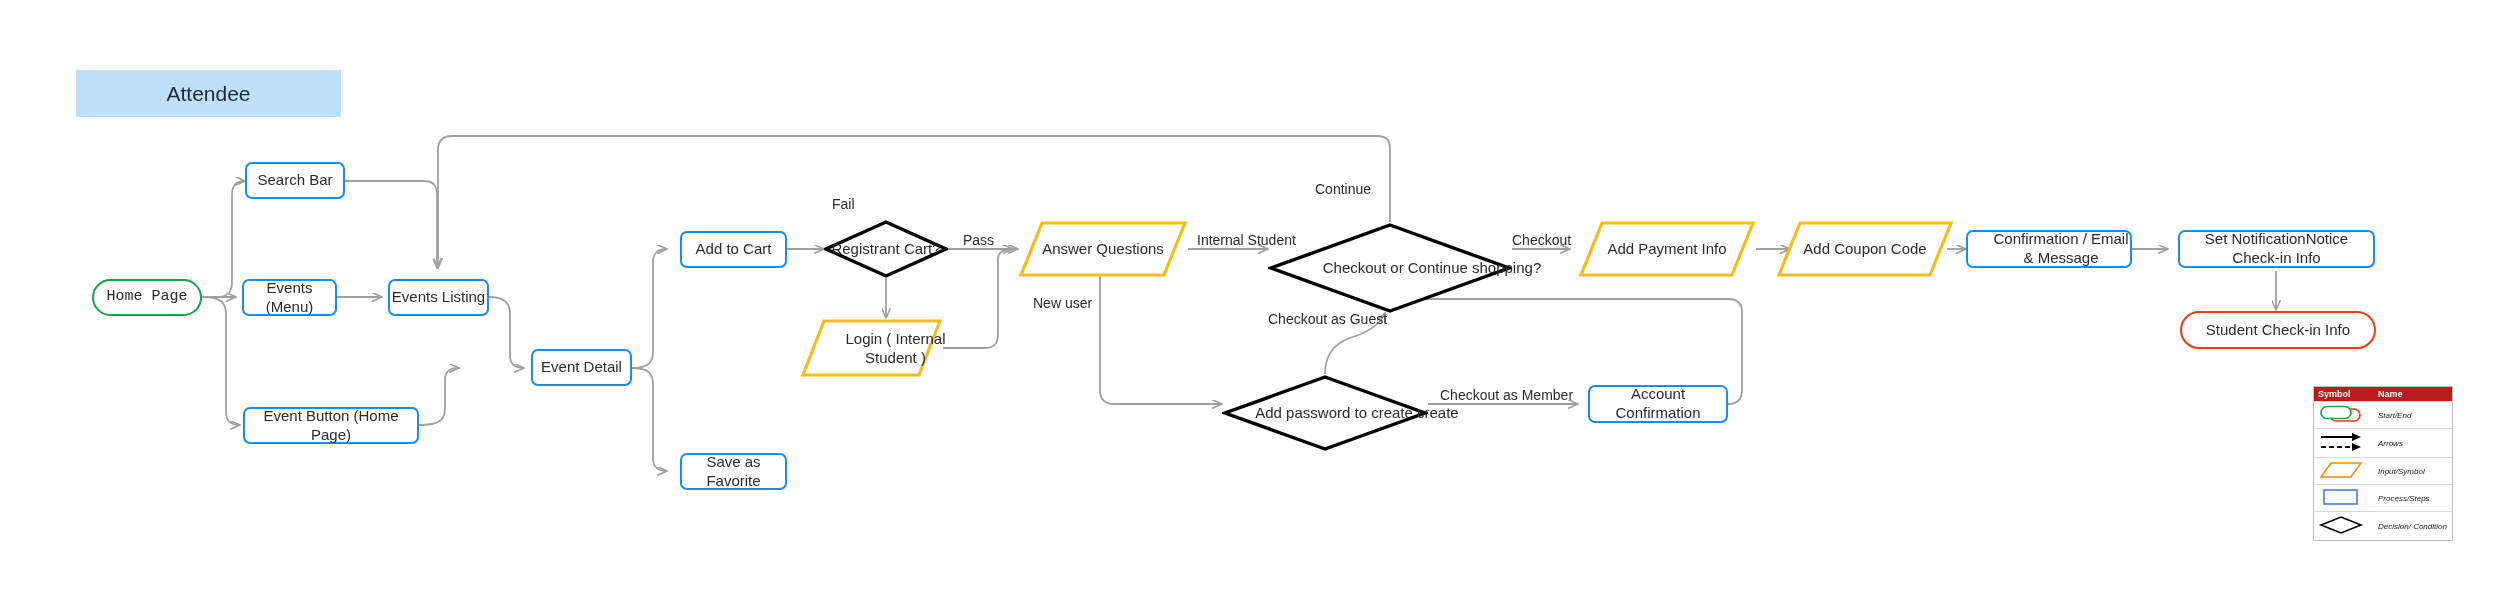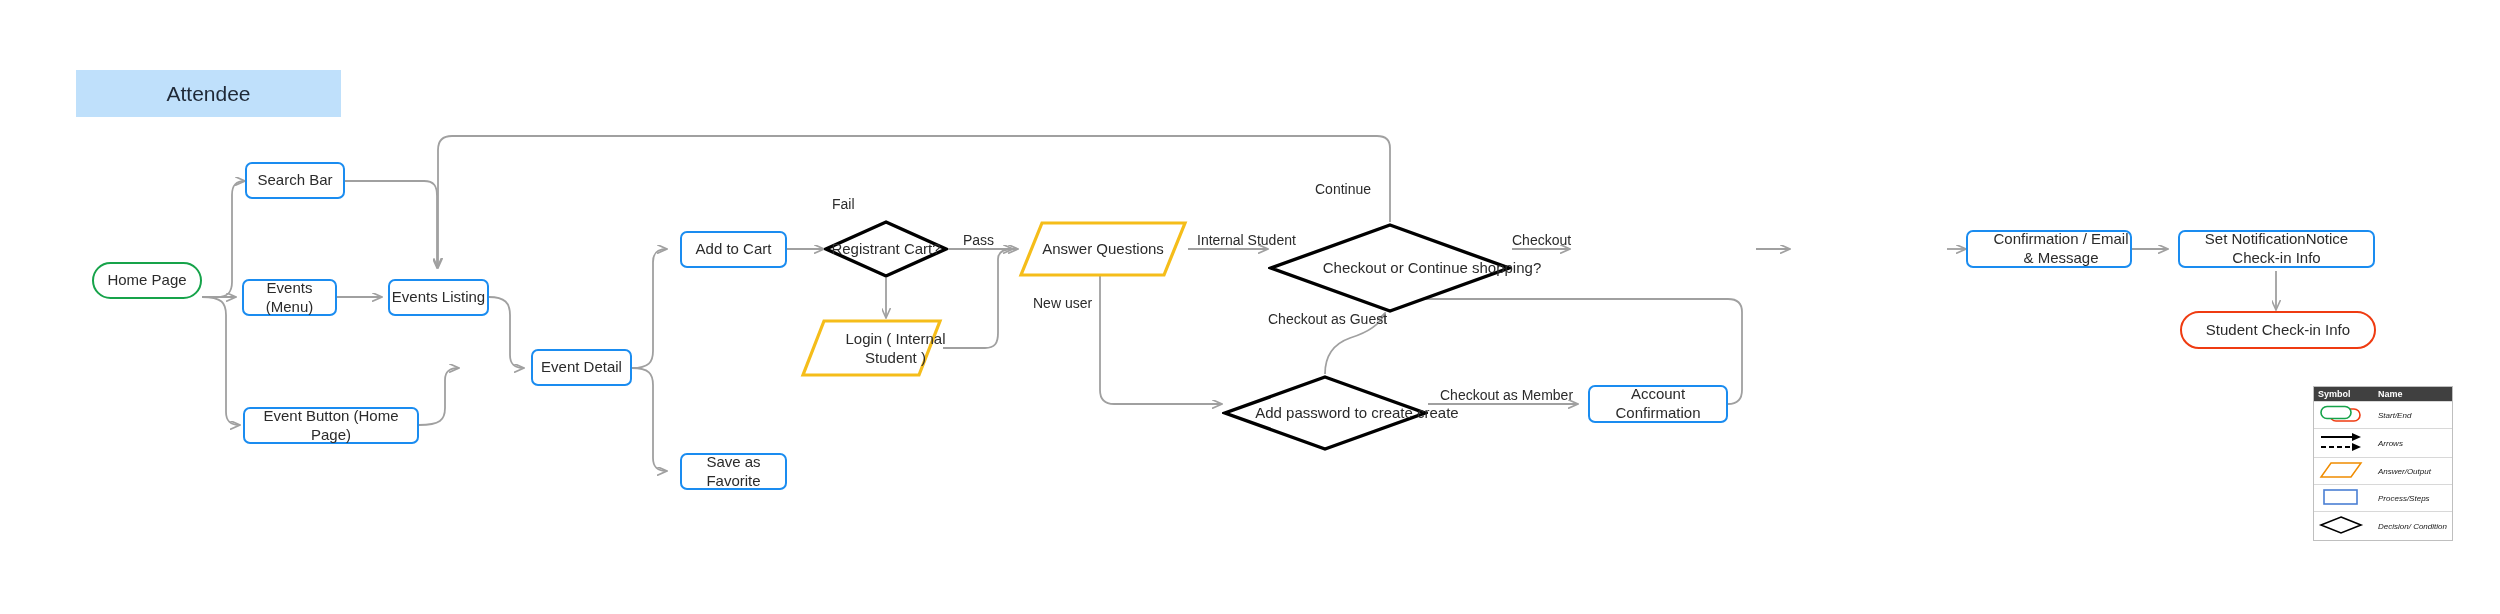--- a/index.html
+++ b/index.html
@@ -17,21 +17,21 @@
         font-size:21px;display:flex;align-items:center;justify-content:center;}
   .io-wrap,.dec-wrap{position:absolute;}
   .io-wrap svg,.dec-wrap svg{position:absolute;left:0;top:0;}
   .shape-label{position:absolute;left:0;top:0;width:100%;height:100%;
         display:flex;align-items:center;justify-content:center;text-align:center;
         font-size:15px;color:#2b2b2b;line-height:1.3;pointer-events:none;}
   .edge-label{position:absolute;font-size:14px;color:#2b2b2b;white-space:nowrap;}
   
   #legend{position:absolute;border:1px solid #bfbfbf;background:#fff;}
   #legend table{border-collapse:collapse;width:100%;}
-  #legend th{background:#404040;color:#fff;font-size:9px;text-align:left;
+  #legend th{background:#b91c1c;color:#fff;font-size:9px;text-align:left;
         padding:2px 4px;font-weight:bold;}
   #legend td{border-top:1px solid #d8d8d8;font-size:8px;color:#1a1a1a;
         padding:2px 4px;vertical-align:middle;font-style:italic;}
   #legend td.sym{width:52px;padding:3px 4px;}
 </style>
 </head>
 <body>
 
 <div id="canvas">
 
@@ -88,21 +88,21 @@
       <path d="M1947,249 L1966,249"></path>
 
       <path d="M2132,249 L2168,249"></path>
 
       <path d="M2276,271 L2276,310"></path>
     </g>
   </svg>
 
   <div class="title-band" style="left:76px;top:70px;width:265px;height:47px;">Attendee</div>
 
-  <div class="node startend" style="left:92px;top:262px;width:110px;height:37px;">Home Page</div>
+  <div class="node startend" style="left:92px;top:279px;width:110px;height:37px;font-family:Liberation Mono, monospace;">Home Page</div>
 
   <div class="node proc" style="left:245px;top:162px;width:100px;height:37px;">Search Bar</div>
 
   <div class="node proc" style="left:242px;top:279px;width:95px;height:37px;">Events (Menu)</div>
 
   <div class="node proc" style="left:388px;top:279px;width:101px;height:37px;">Events Listing</div>
 
   <div class="node proc" style="left:243px;top:407px;width:176px;height:37px;">Event Button (Home Page)</div>
 
   <div class="node proc" style="left:531px;top:349px;width:101px;height:37px;">Event Detail</div>
@@ -147,21 +147,33 @@
     <div class="shape-label" style="padding:0 24px;">Login ( Internal Student )</div>
   </div>
 
   <div class="io-wrap" style="left:1018px;top:220px;width:170px;height:58px;">
     <svg width="170" height="58" viewBox="0 0 170 58">
       <polygon points="24,3 167,3 146,55 3,55" fill="#fff" stroke="#f5bd1a" stroke-width="3.2"></polygon>
     </svg>
     <div class="shape-label">Answer Questions</div>
   </div>
 
-
+  <div class="io-wrap" style="left:1578px;top:220px;width:178px;height:58px;">
+    <svg width="178" height="58" viewBox="0 0 178 58">
+      <polygon points="24,3 175,3 154,55 3,55" fill="#fff" stroke="#f5bd1a" stroke-width="3.2"></polygon>
+    </svg>
+    <div class="shape-label">Add Payment Info</div>
+  </div>
+
+  <div class="io-wrap" style="left:1776px;top:220px;width:178px;height:58px;">
+    <svg width="178" height="58" viewBox="0 0 178 58">
+      <polygon points="24,3 175,3 154,55 3,55" fill="#fff" stroke="#f5bd1a" stroke-width="3.2"></polygon>
+    </svg>
+    <div class="shape-label">Add Coupon Code</div>
+  </div>
 
   <div class="edge-label" style="left:832px;top:196px;">Fail</div>
   <div class="edge-label" style="left:963px;top:232px;">Pass</div>
   <div class="edge-label" style="left:1197px;top:232px;">Internal Student</div>
   <div class="edge-label" style="left:1033px;top:295px;">New user</div>
   <div class="edge-label" style="left:1315px;top:181px;">Continue</div>
   <div class="edge-label" style="left:1512px;top:232px;">Checkout</div>
   <div class="edge-label" style="left:1268px;top:311px;">Checkout as Guest</div>
   <div class="edge-label" style="left:1440px;top:387px;">Checkout as Member</div>
 
@@ -193,21 +205,21 @@
             </svg>
           </td>
           <td>Arrows</td>
         </tr>
         <tr>
           <td class="sym">
             <svg width="48" height="18" viewBox="0 0 48 18">
               <polygon points="13,2 43,2 33,16 3,16" fill="#fff" stroke="#f08c00" stroke-width="1.5"></polygon>
             </svg>
           </td>
-          <td>Answer/Output</td>
+          <td>Input/Symbol</td>
         </tr>
         <tr>
           <td class="sym">
             <svg width="48" height="18" viewBox="0 0 48 18">
               <rect x="6" y="2" width="33" height="14" fill="#fff" stroke="#4a7fd4" stroke-width="1.6"></rect>
             </svg>
           </td>
           <td>Process/Steps</td>
         </tr>
         <tr>

